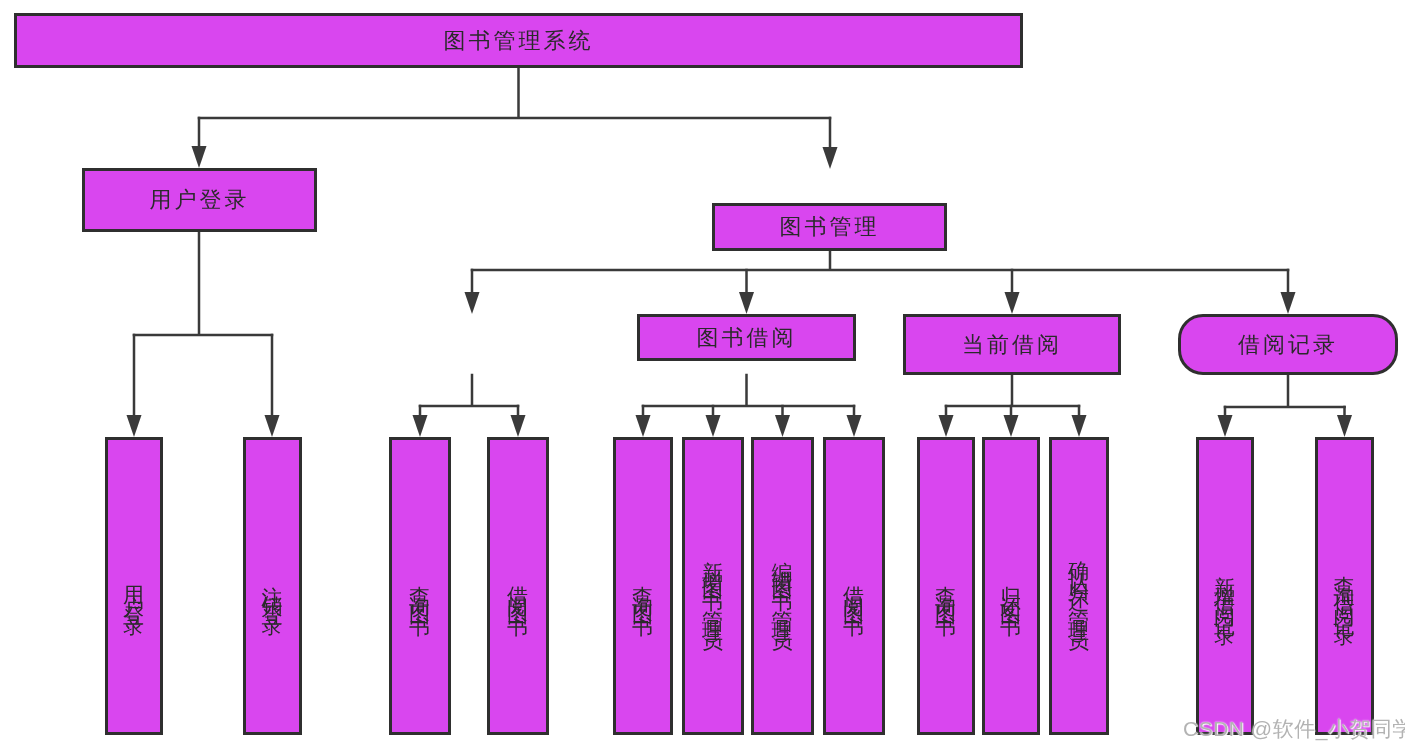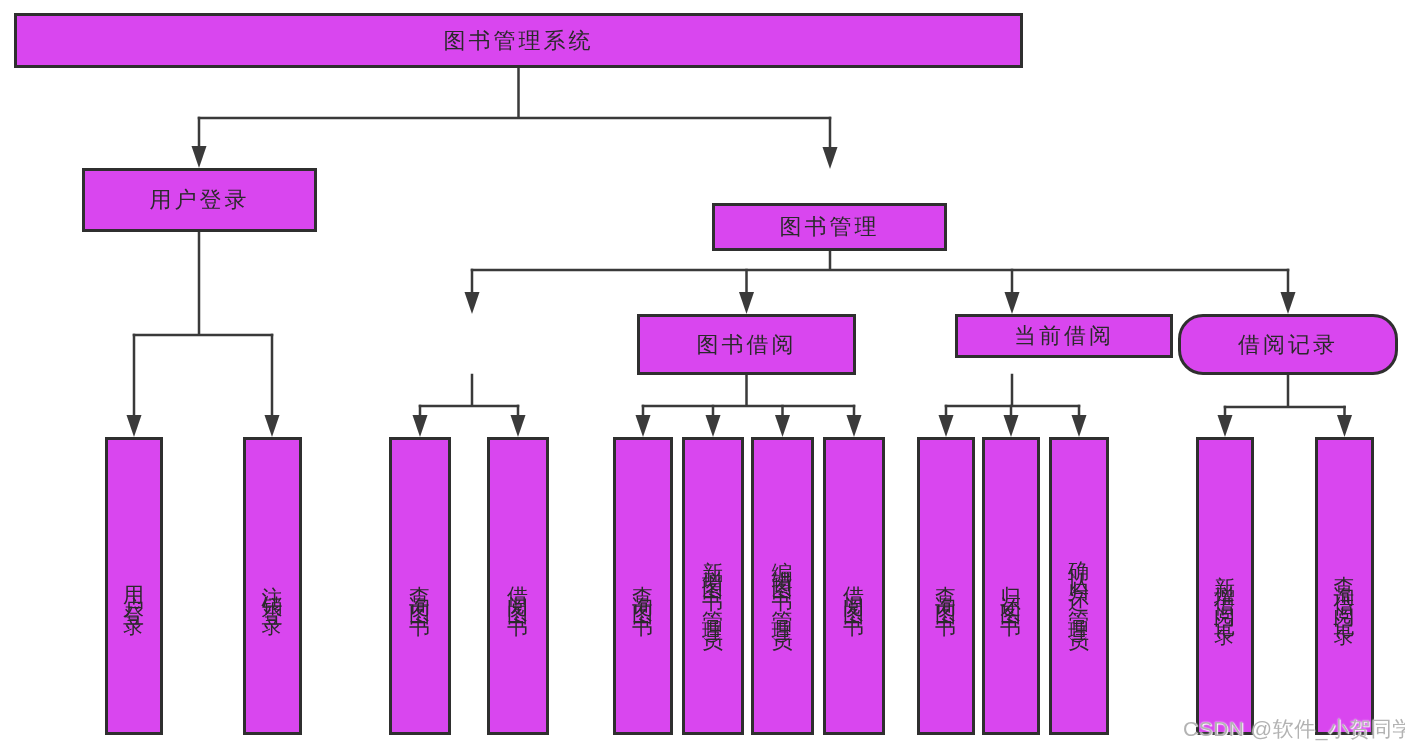--- a/index.html
+++ b/index.html
@@ -105,22 +105,22 @@
     <polygon class="ah" points="1071.5,415 1086.5,415 1079,437"></polygon>
     <polygon class="ah" points="1217.5,415 1232.5,415 1225,437"></polygon>
     <polygon class="ah" points="1337,415 1352,415 1344.5,437"></polygon>
   </svg>
 
   <div class="box hbox" style="left:14px; top:13px; width:1009px; height:55px;">图书管理系统</div>
 
   <div class="box hbox" style="left:82px; top:168px; width:235px; height:64px;">用户登录</div>
   <div class="box hbox" style="left:712px; top:168px; width:235px; height:48px;margin-top:35px;">图书管理</div>
 
-  <div class="box hbox" style="left:637px; top:314px; width:219px; height:61px;">图书借阅</div>
-  <div class="box hbox" style="left:955px; top:314px; width:218px; height:44px;">当前借阅</div>
+  <div class="box hbox" style="left:637px; top:314px; width:219px; height:47px;">图书借阅</div>
+  <div class="box hbox" style="left:903px; top:314px; width:218px; height:61px;">当前借阅</div>
   <div class="box hbox" style="left:1178px; top:314px; width:220px; height:61px;border-radius:25px;">借阅记录</div>
 
   <div class="box vbox" style="left:105px; top:437px; width:58px; height:298px;">用户登录</div>
   <div class="box vbox" style="left:243px; top:437px; width:59px; height:298px;">注销登录</div>
 
   <div class="box vbox" style="left:389px; top:437px; width:62px; height:298px;">查询图书</div>
   <div class="box vbox" style="left:487px; top:437px; width:62px; height:298px;">借阅图书</div>
 
   <div class="box vbox" style="left:613px; top:437px; width:60px; height:298px;">查询图书</div>
   <div class="box vbox" style="left:682px; top:437px; width:62px; height:298px;">新增图书（管理员）</div>

